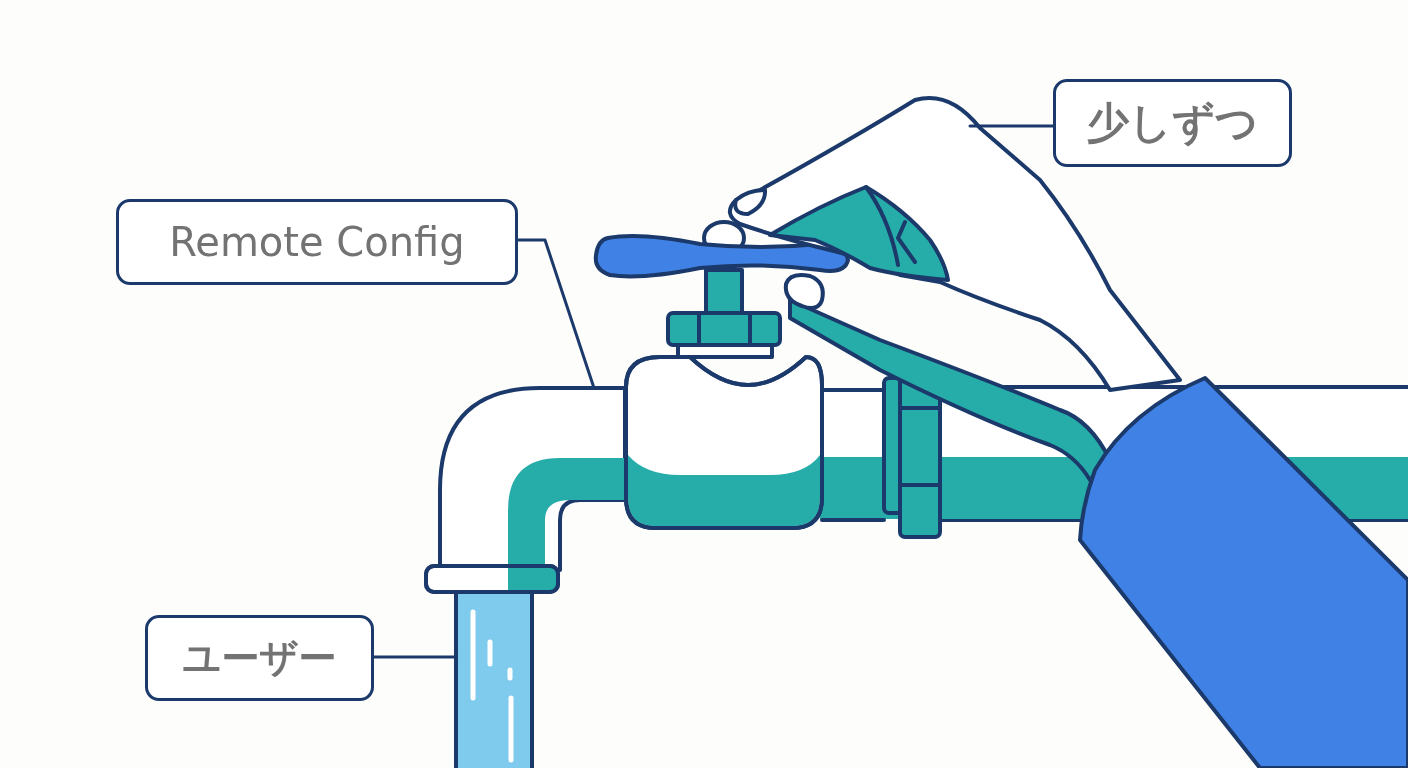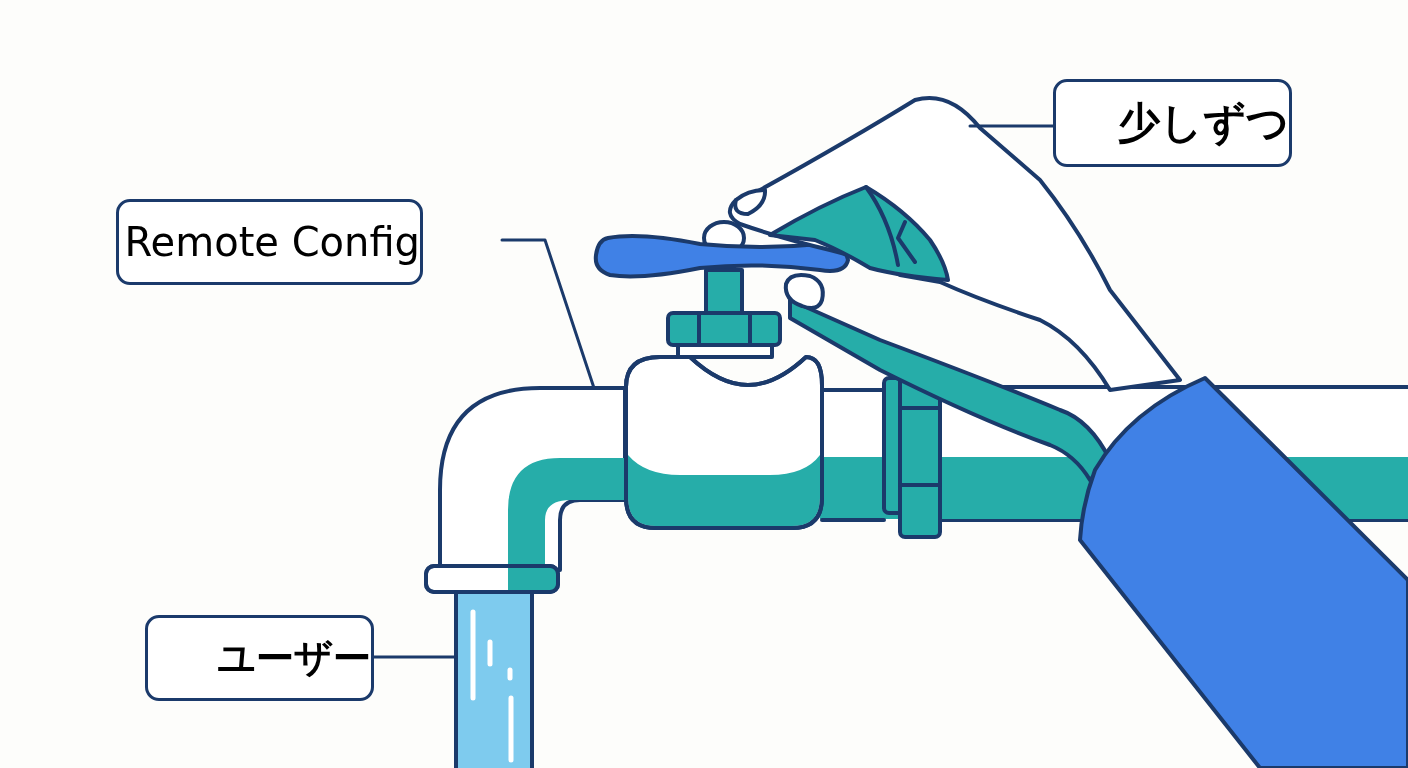--- a/index.html
+++ b/index.html
@@ -9,25 +9,25 @@
     font-family: "DejaVu Sans", sans-serif;
     position: relative;
   }
   svg.scene { position: absolute; left: 0; top: 0; }
   .label-box {
     position: absolute;
     box-sizing: border-box;
     border: 3px solid #1b3a6b;
     border-radius: 14px;
     background: #ffffff;
-    color: #000000;
-    display: flex; align-items: center; justify-content: flex-end;
+    color: #737373;
+    display: flex; align-items: center; justify-content: center;
     white-space: nowrap;
   }
-  .label-remote { left: 116px; top: 199px; width: 307px; height: 86px; font-size: 40px; }
+  .label-remote { left: 116px; top: 199px; width: 402px; height: 86px; font-size: 40px; }
   .label-slow   { left: 1053px; top: 79px; width: 239px; height: 88px; font-size: 42px; font-weight: bold; }
   .label-user   { left: 145px; top: 615px; width: 229px; height: 86px; font-size: 38px; font-weight: bold; }
 </style>
 </head>
 <body>
 
 <svg class="scene" width="1408" height="768" viewBox="0 0 1408 768">
   <g stroke="#1b3a6b" stroke-width="4" stroke-linejoin="round" stroke-linecap="round">
 
     <path d="M820 390 L1408 390 L1408 520 L820 520 Z" fill="#ffffff" stroke="none"></path>

